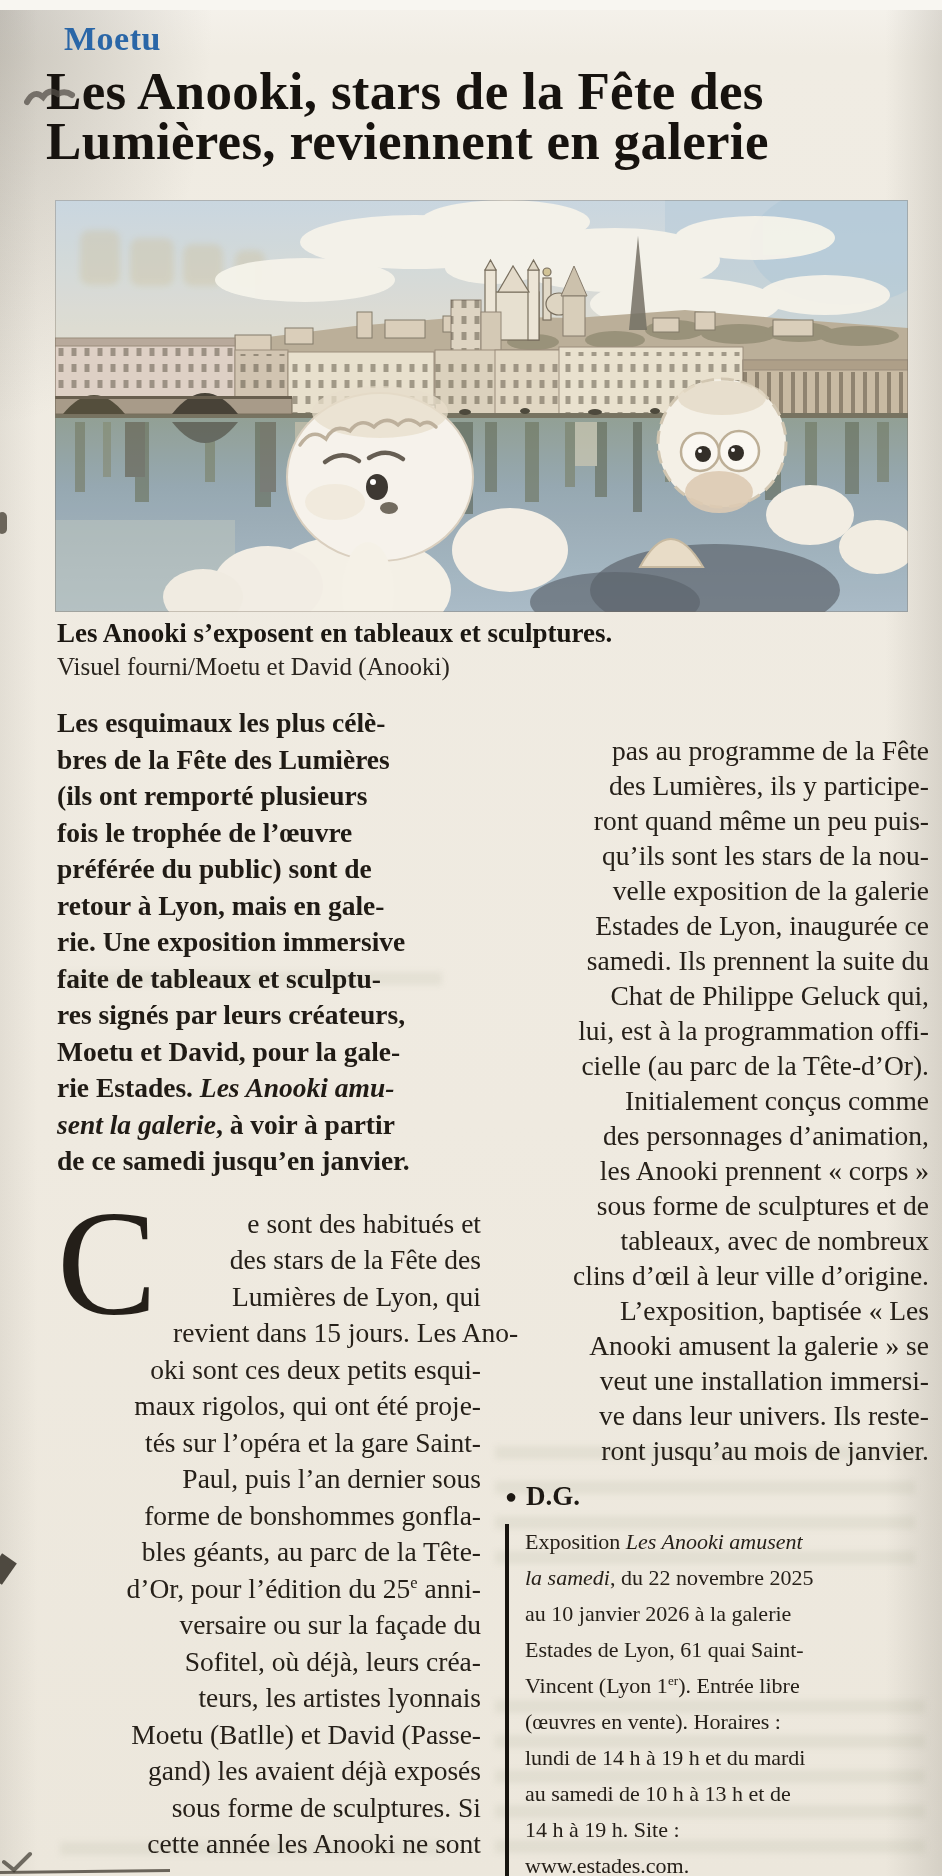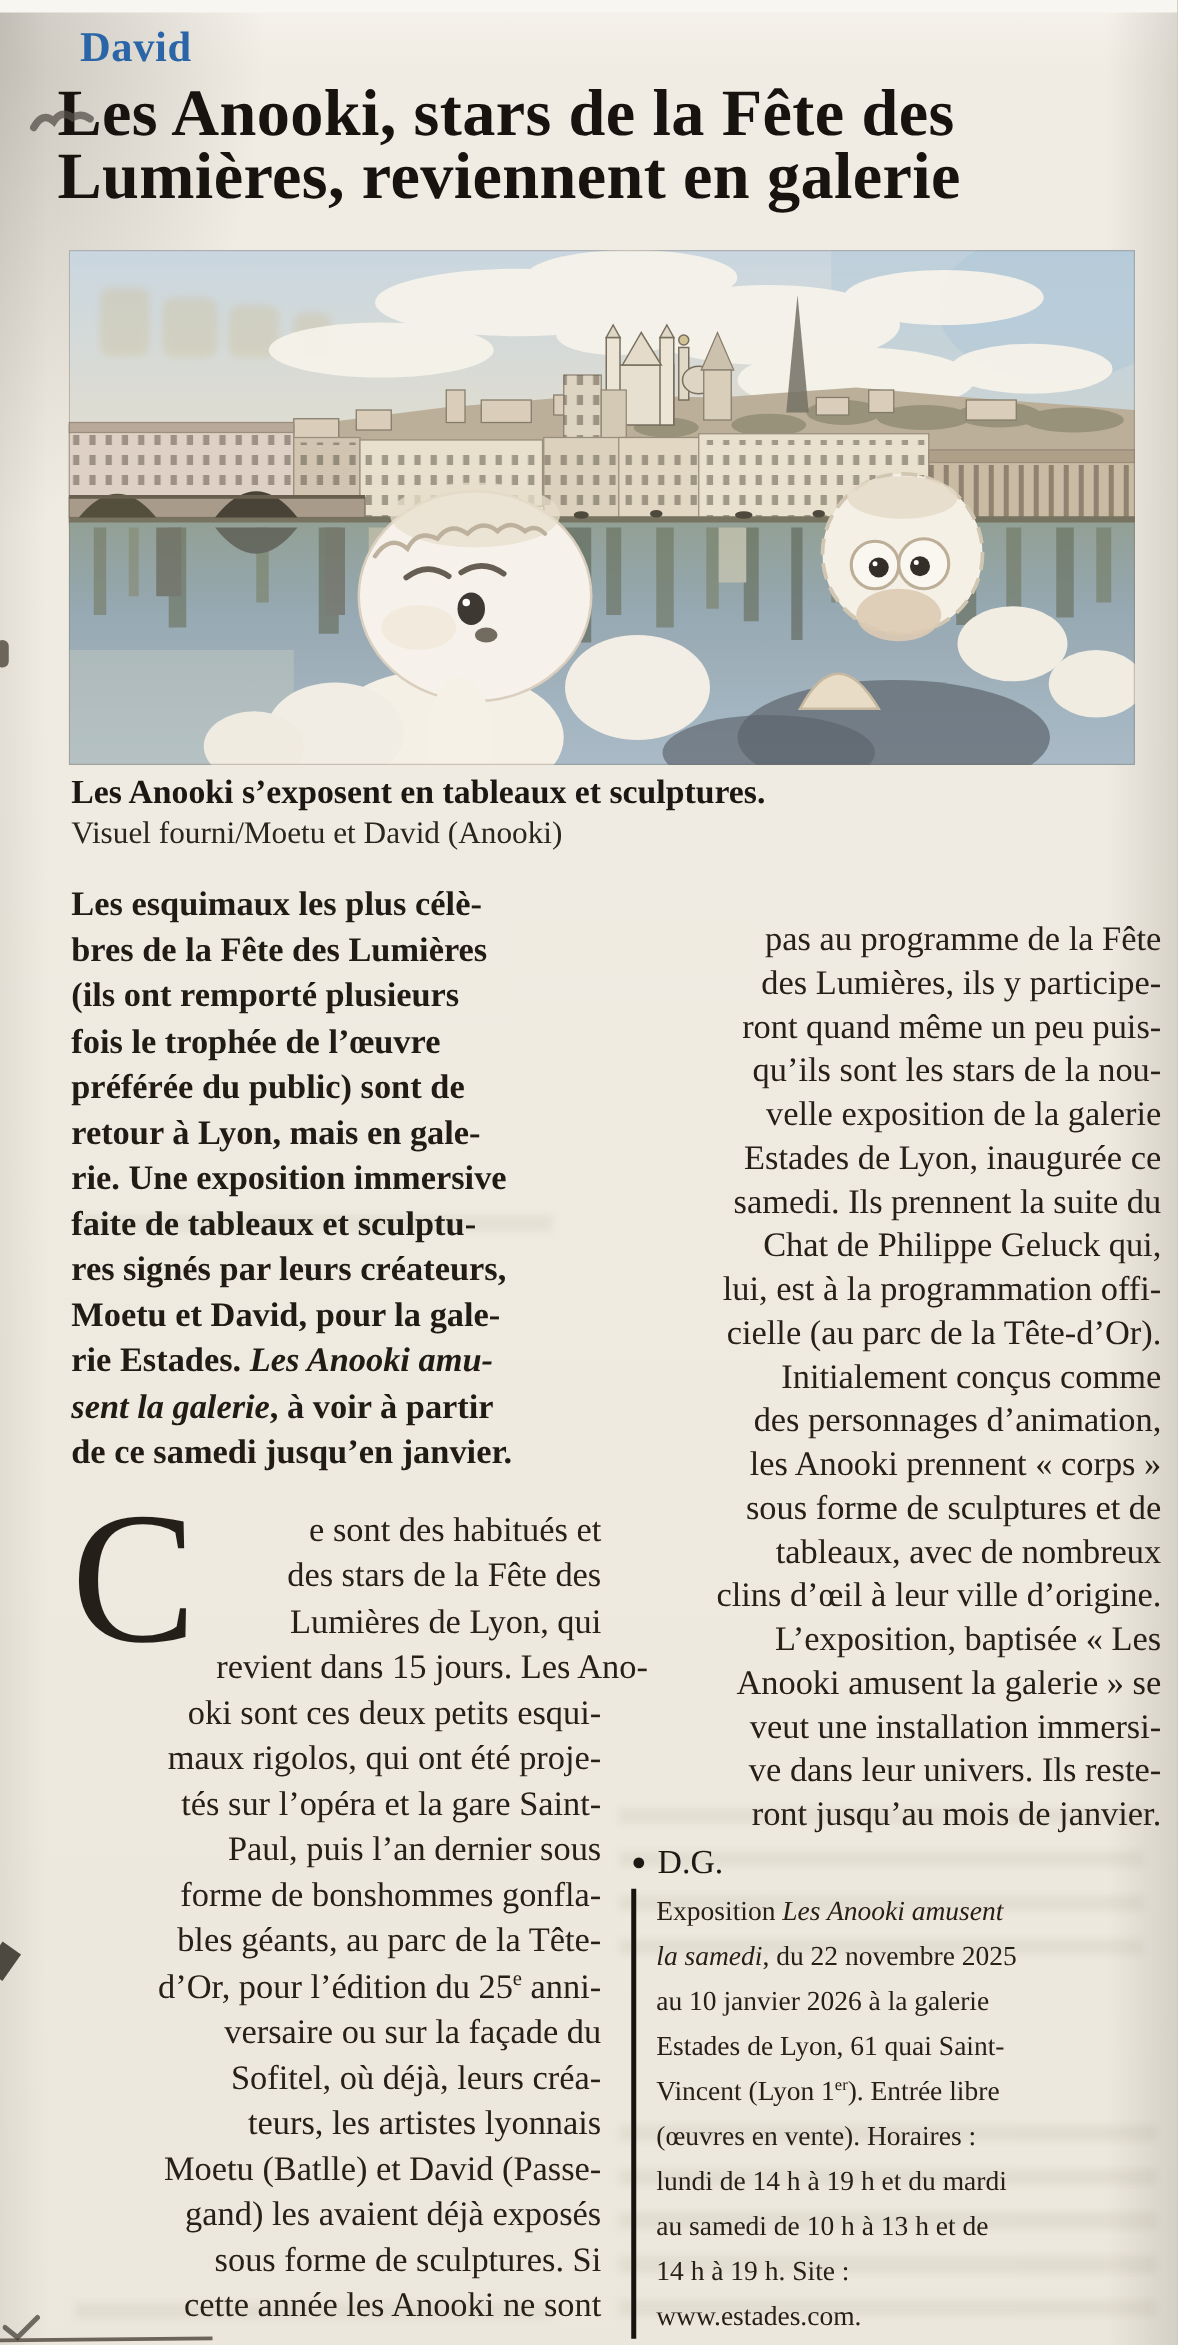--- a/index.html
+++ b/index.html
@@ -18,21 +18,21 @@
   .caption{left:57px;top:618px;width:860px;font-size:27px;font-weight:bold;color:#1b1712;white-space:nowrap;z-index:2;}
   .credit{left:57px;top:653px;width:860px;font-size:25px;color:#2a251f;white-space:nowrap;z-index:2;}
   .col{z-index:2;}
   .col-left{left:57px;top:705px;width:424px;}
   .col-right{left:505px;top:733px;width:424px;}
   .lead{margin:0 0 26px 0;font-size:27.5px;line-height:36.5px;font-weight:bold;color:#201b15;white-space:nowrap;}
   .body-par{margin:0;font-size:27.5px;line-height:36.5px;white-space:nowrap;color:#262019;text-align:right;}
   .col-right .body-par{line-height:35px;}
   .dropcap{float:left;font-size:150px;line-height:106px;height:108px;padding:4px 16px 0 0;color:#241f19;}
   sup{font-size:.6em;line-height:0;vertical-align:super;}
-  .byline{margin:6px 0 4px 0;line-height:30px;font-size:27px;font-weight:normal;color:#1d1813;}
+  .byline{margin:6px 0 4px 0;line-height:44px;font-size:27px;font-weight:bold;color:#1d1813;}
   .byline .bullet{font-size:20px;margin-right:9px;vertical-align:2px;}
   .infobox{margin-top:6px;border-left:4px solid #181510;padding-left:16px;
     font-size:22px;line-height:36px;white-space:nowrap;color:#262019;}
   
   .ghost{position:absolute;z-index:0;filter:blur(3px);opacity:.5;
     background:repeating-linear-gradient(180deg, rgba(128,136,104,.20) 0 13px, rgba(0,0,0,0) 13px 35px);}
   .squiggle{left:24px;top:84px;z-index:3;}
   .mark-left-dot{left:-3px;top:512px;width:10px;height:22px;background:#6b655a;border-radius:5px;z-index:3;}
   .mark-left-notch{left:-7px;top:1556px;width:18px;height:26px;background:#4e4940;transform:rotate(35deg);z-index:3;}
   .mark-bottom-line{left:0;top:1870px;width:170px;height:3px;background:#6a645a;transform:rotate(-.6deg);z-index:3;}
@@ -43,21 +43,21 @@
 
 <div class="page">
 
   <div class="abs top-strip"></div>
 
   <div class="ghost" style="left:62px;top:972px;width:380px;height:30px;"></div>
   <div class="ghost" style="left:495px;top:1446px;width:420px;height:120px;"></div>
   <div class="ghost" style="left:495px;top:1700px;width:430px;height:168px;"></div>
   <div class="ghost" style="left:60px;top:1842px;width:380px;height:30px;"></div>
 
-  <div class="abs kicker">David</div>
+  <div class="abs kicker">Moetu</div>
 
   <svg class="abs squiggle" width="54" height="30" viewBox="0 0 54 30">
     <path d="M3,18 q7,-13 16,-5 q6,-9 15,-3 q7,-4 14,1" fill="none" stroke="#55504a" stroke-width="6" stroke-linecap="round" opacity=".75"></path>
   </svg>
 
   <h1 class="abs headline">Les Anooki, stars de la Fête des<br>Lumières, reviennent en galerie</h1>
 
   <div class="abs photo">
   <svg width="853" height="412" viewBox="0 0 853 412">
     <defs>

